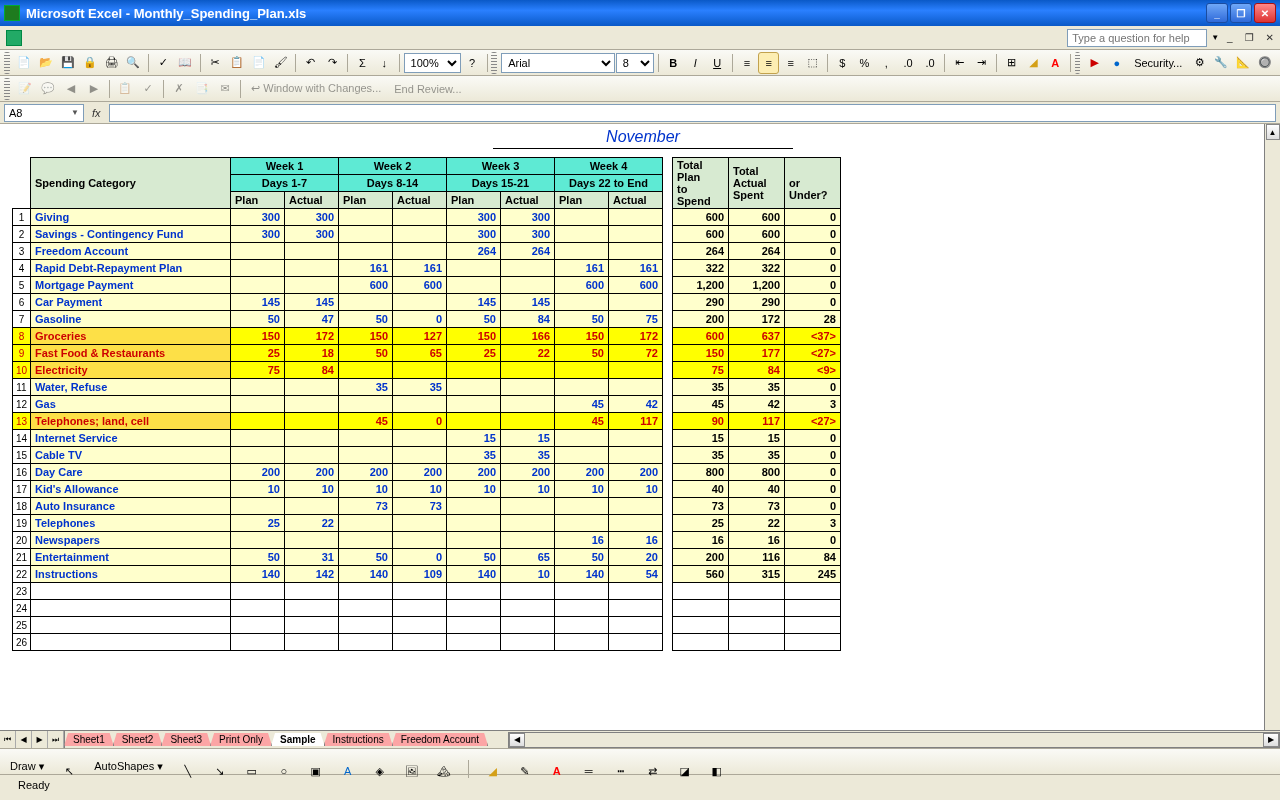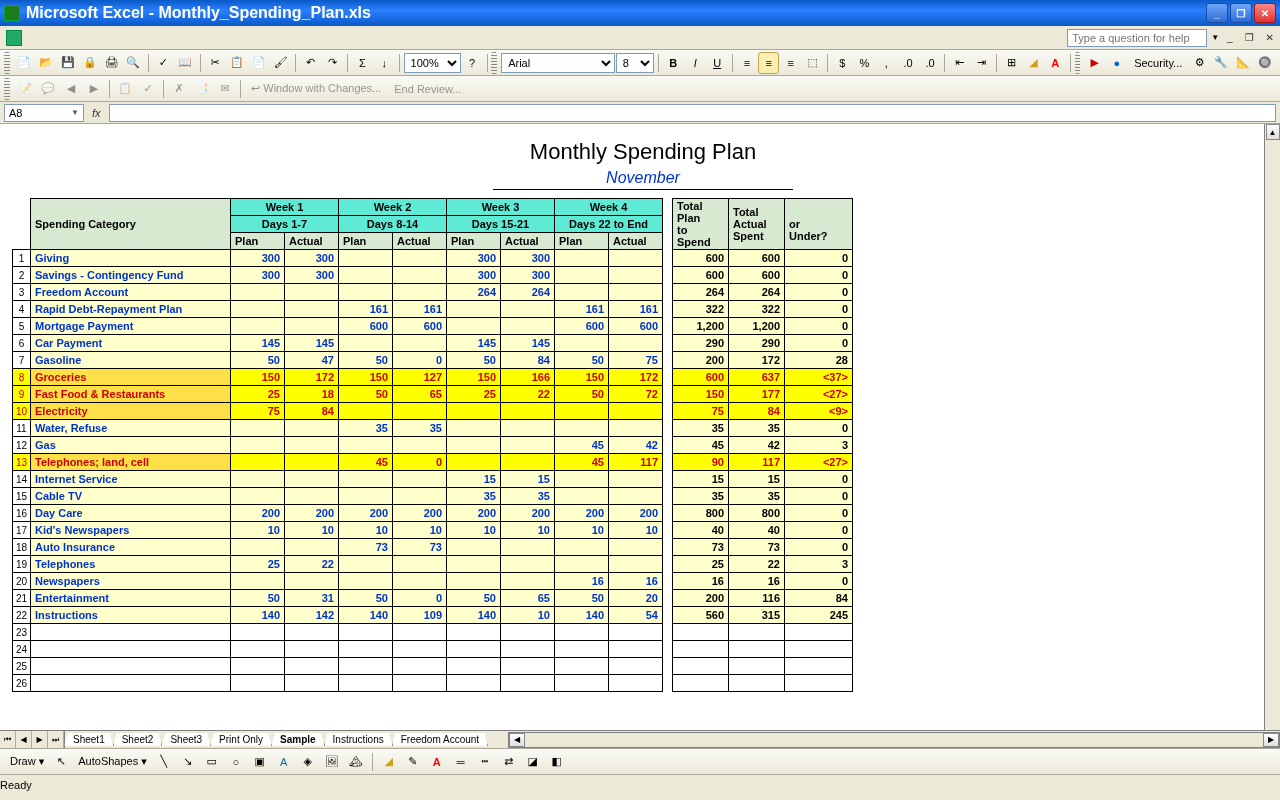--- a/index.html
+++ b/index.html
@@ -1,21 +1,21 @@
 <!DOCTYPE html>
 <html><head>
 <meta charset="utf-8">
 <style>
 * { box-sizing: border-box; margin: 0; padding: 0; }
 body { font-family: Tahoma, Arial, sans-serif; font-size: 11px; background: #ece9d8; overflow: hidden; width: 1280px; height: 800px; }
 
 
 .titlebar { background: linear-gradient(to bottom, #0a59c7, #2a80ff 40%, #0a59c7); height: 26px; display: flex; align-items: center; padding: 0 4px; color: white; font-weight: bold; }
 .titlebar .excel-icon { width: 16px; height: 16px; background: #1e7b1e; margin-right: 6px; border: 1px solid #0a3; display:inline-block; }
-.titlebar .title { flex: 1; font-size: 16px; }
+.titlebar .title { flex: 1; font-size: 13px; }
 .win-btns { display: flex; gap: 2px; }
 .win-btn { width: 22px; height: 20px; background: linear-gradient(#6fa8f8,#2f6ad9); border: 1px solid #1a4ca0; border-radius: 3px; color: white; font-weight: bold; display:flex; align-items:center; justify-content:center; cursor:pointer; font-size:10px;}
 .win-btn.close { background: linear-gradient(#f88,#d33); border-color:#a11;}
 
 
 .menubar { background: #ece9d8; border-bottom: 1px solid #aca899; height: 24px; display: flex; align-items: center; padding: 0 2px; }
 .menubar .doc-icon { width:16px; height:16px; background:#2a6; margin:0 6px 0 4px; display:inline-block; border:1px solid #084;}
 .menubar .menu-item { padding: 4px 8px; cursor: pointer; }
 .menubar .right-side { margin-left: auto; display:flex; align-items:center; gap:4px;}
 .help-input { width: 140px; height: 18px; font-size: 11px; padding:0 4px; color:#888; border:1px solid #7f9db9;}
@@ -55,32 +55,32 @@
 .grid td.spacer { border:none; background:white; width:10px; padding:0;}
 .grid .empty-row td { background:white; height:17px;}
 .grid .empty-row td.rownum { background:white;}
 
 
 .sheet-tab-bar { position:absolute; bottom:0; left:0; right:0; height:18px; background:#ece9d8; border-top:1px solid #808080; display:flex; align-items:center; font-size:10px;}
 .tab-nav { display:flex; border-right:1px solid #808080;}
 .tab-nav-btn { width:16px; height:17px; display:flex; align-items:center; justify-content:center; cursor:pointer; border-right:1px solid #aaa; font-size:8px;}
 .sheet-tab { padding:1px 8px; background:white; border:1px solid #808080; border-top:none; border-bottom:none; margin-left:-1px; cursor:pointer; clip-path: polygon(4px 0, calc(100% - 4px) 0, 100% 100%, 0 100%);}
 .sheet-tab.active { background:white; font-weight:bold;}
-.sheet-tab.inactive { background:#ffffff;}
+.sheet-tab.inactive { background:#fca5a5;}
 .hscroll-area { flex:1; display:flex; align-items:center; margin-left:20px;}
 .hscroll { flex:1; height:16px; background:#ece9d8; border:1px solid #808080; display:flex;}
 .scroll-btn { width:16px; background:linear-gradient(#fff,#ddd); border:1px solid #888; display:flex; align-items:center; justify-content:center; font-size:8px; cursor:pointer;}
 
 
 .vscroll { position:absolute; right:0; top:0; bottom:18px; width:16px; background:#ece9d8; border-left:1px solid #808080;}
 .vscroll .scroll-btn { width:14px; height:16px; margin:0 auto;}
 
 
-.bottom-toolbar { background: linear-gradient(#fafaf6,#ece9d8); border-top:1px solid #aca899; height:26px; display:flex; align-items:center; padding:0 6px; gap:2px;}
-.status-bar { background:#ece9d8; border-top:1px solid #aca899; height:20px; display:flex; align-items:center; padding:0 0; font-size:11px;}
+.bottom-toolbar { background: linear-gradient(#fafaf6,#ece9d8); border-top:1px solid #aca899; height:26px; display:flex; align-items:flex-start; padding:11px 6px; gap:10px;}
+.status-bar { background:#ece9d8; border-top:1px solid #aca899; height:20px; display:flex; align-items:center; padding:0 18px; font-size:11px;}
 </style>
 </head>
 <body>
 
 <div class="titlebar">
   <span class="excel-icon"></span>
   <span class="title"><span>Microsoft Excel</span> - <span>Monthly_Spending_Plan.xls</span></span>
   <div class="win-btns">
     <div class="win-btn">_</div>
     <div class="win-btn">❐</div>
@@ -191,35 +191,34 @@
   <div class="name-box">
       <span>A8</span>
       <span class="dd">▼</span>
     </div>
   <span class="fx-label">fx</span>
   <div class="formula-input"></div>
 </div>
 
 <div class="workspace">
   <div class="sheet-content">
-    <div class="plan-title">Monthly Spending Plan</div>
     <div class="plan-month">November</div>
     <table class="grid" id="plan-grid">
         <tbody>
           <tr>
             <th class="hdr" rowspan="3" style="width:18px;background:white;border:none;"></th>
             <th class="hdr" rowspan="3">Spending Category</th>
             <th class="hdr-week" colspan="2">Week 1</th>
             <th class="hdr-week" colspan="2">Week 2</th>
             <th class="hdr-week" colspan="2">Week 3</th>
             <th class="hdr-week" colspan="2">Week 4</th>
             <td class="spacer" rowspan="3"></td>
             <th class="hdr" rowspan="3" style="width:56px">Total<br>Plan<br>to<br>Spend</th>
             <th class="hdr" rowspan="3" style="width:56px">Total<br>Actual<br>Spent</th>
-            <th class="hdr" rowspan="3" style="width:68px"><over><br>or<br>Under?</over></th>
+            <th class="hdr" rowspan="3" style="width:56px"><over><br>or<br>Under?</over></th>
           </tr>
           <tr>
             <th class="hdr-week" colspan="2">Days 1-7</th>
             <th class="hdr-week" colspan="2">Days 8-14</th>
             <th class="hdr-week" colspan="2">Days 15-21</th>
             <th class="hdr-week" colspan="2">Days 22 to End</th>
           </tr>
           <tr>
             <th class="hdr" style="width:54px">Plan</th>
             <th class="hdr" style="width:54px">Actual</th>
@@ -481,21 +480,21 @@
             <td class="val">200</td>
             <td class="val">200</td>
             <td class="val">200</td>
             <td class="spacer"></td>
             <td class="total-val">800</td>
             <td class="total-val">800</td>
             <td class="total-val">0</td>
           </tr>
           <tr>
             <td class="rownum">17</td>
-            <td class="cat-cell">Kid's Newspapers</td>
+            <td class="cat-cell">Kid's Allowance</td>
             <td class="val">10</td>
             <td class="val">10</td>
             <td class="val">10</td>
             <td class="val">10</td>
             <td class="val">10</td>
             <td class="val">10</td>
             <td class="val">10</td>
             <td class="val">10</td>
             <td class="spacer"></td>
             <td class="total-val">40</td>

